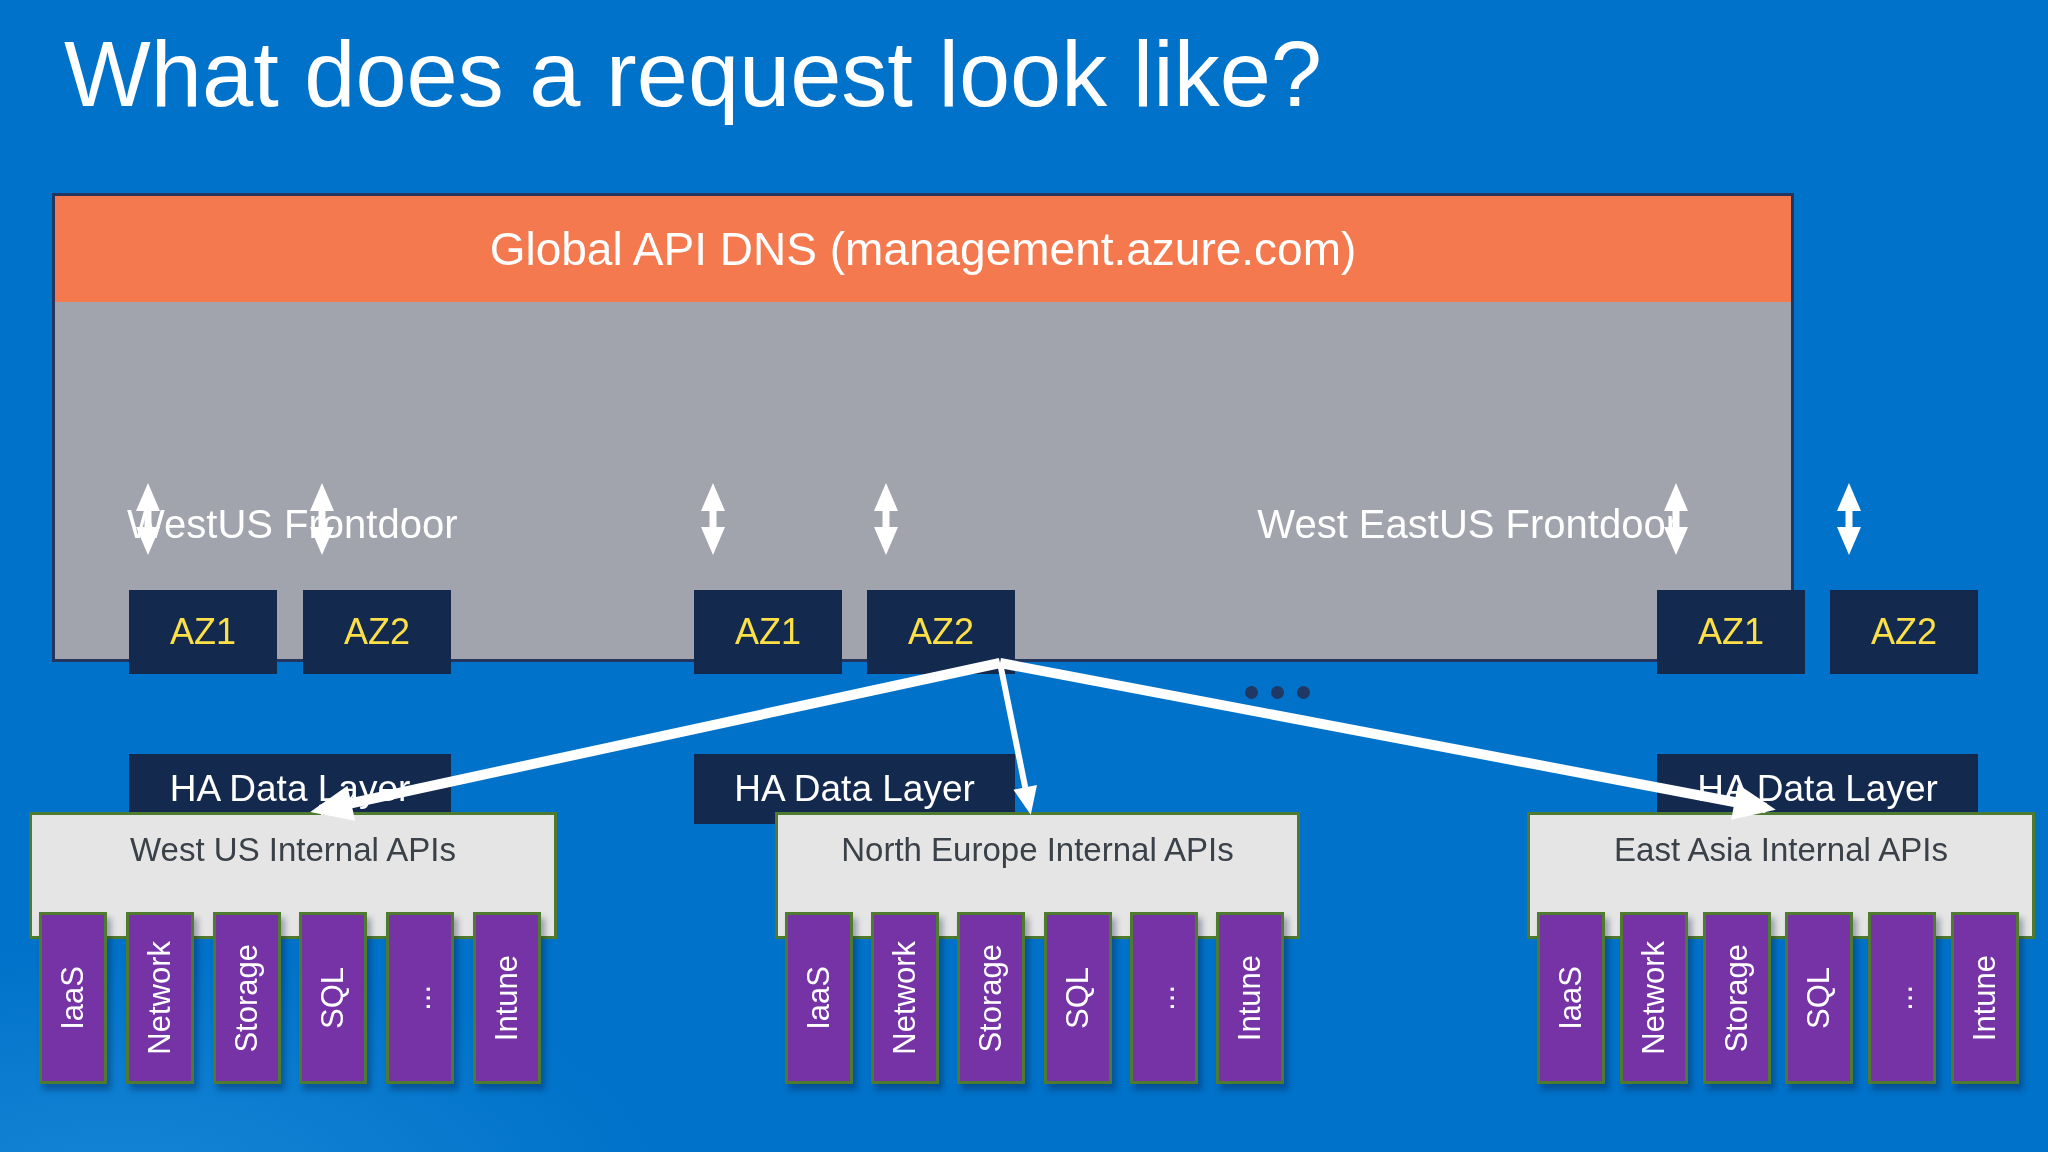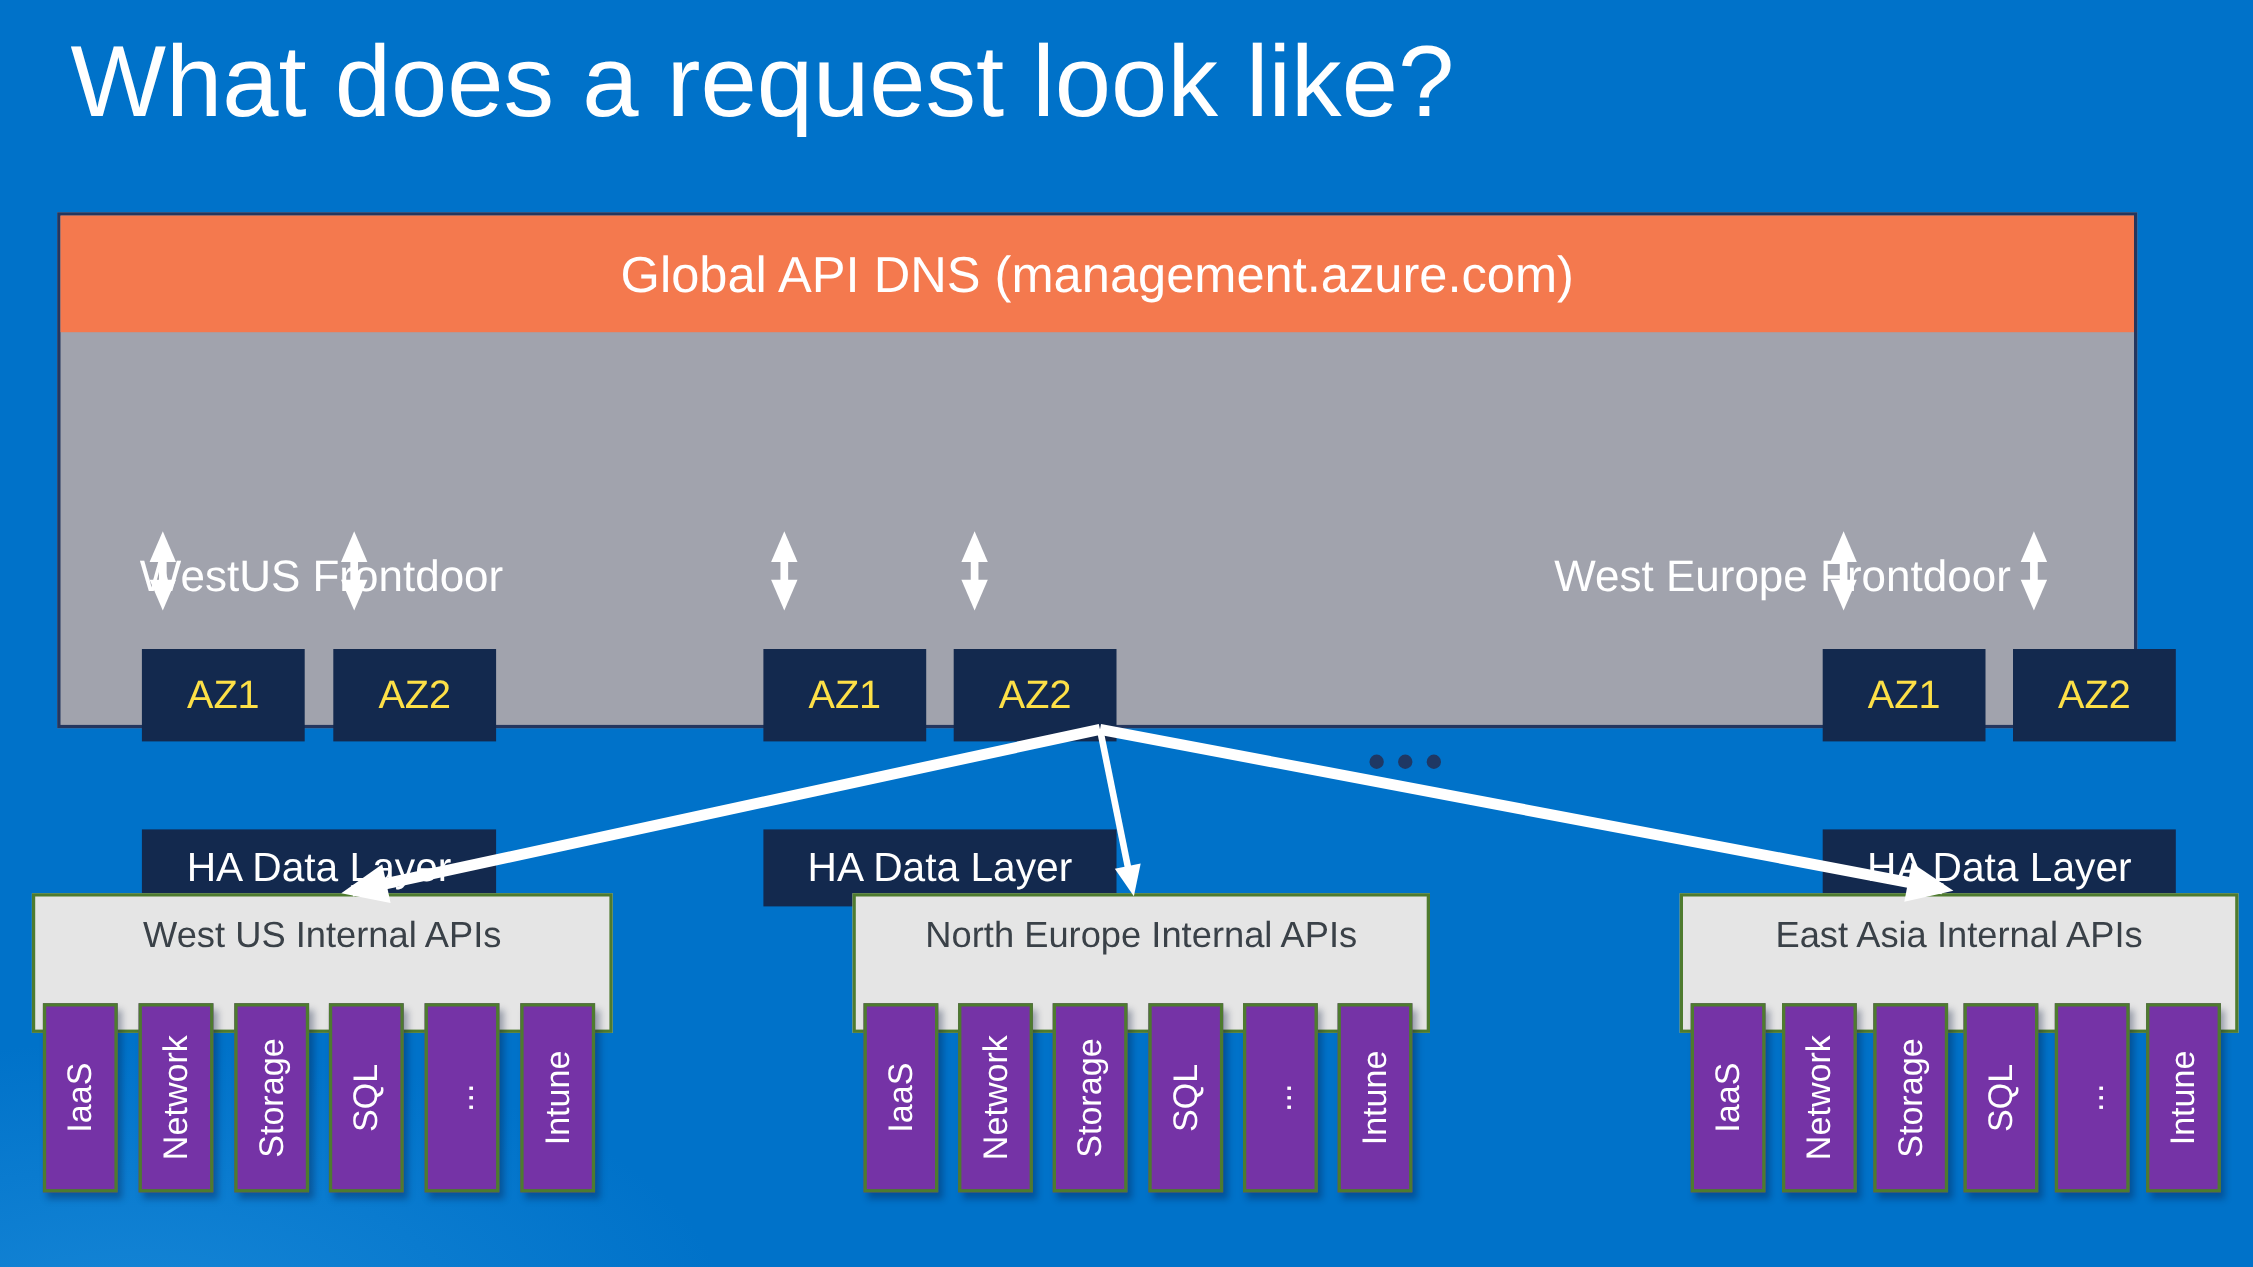--- a/index.html
+++ b/index.html
@@ -10,21 +10,21 @@
     background-image:radial-gradient(900px 420px at 6% 104%, rgba(40,150,225,.55) 0%, rgba(40,150,225,0) 60%);
   }
   
   .slide-title{
     position:absolute;left:64px;top:22px;margin:0;
     color:#ffffff;font-size:92px;font-weight:200;letter-spacing:0px;
     font-family:"Liberation Sans","DejaVu Sans",sans-serif;
   }
   
   .panel{
-    position:absolute;left:52px;top:193px;width:1891px;height:469px;
+    position:absolute;left:52px;top:193px;width:1742px;height:469px;
     box-sizing:border-box;border:3px solid #24365E;background:#A1A3AD;padding-left:44px;
   }
   .banner{
     position:absolute;left:0;top:0;right:0;height:106px;background:#F4794E;
     display:flex;align-items:center;justify-content:center;
   }
   .banner-label{color:#ffffff;font-size:46px;}
   .fd-label{position:absolute;top:306px;color:#ffffff;font-size:40px;white-space:nowrap;}
   #fd-label-west{left:72px;}
   #fd-label-east{left:568px;}
@@ -79,21 +79,21 @@
 <body>
 
 <h1 class="slide-title">What does a request look like?</h1>
 
 <div class="panel">
   <div class="banner">
     <span class="banner-label">Global API DNS (management.azure.com)</span>
   </div>
 
   <div class="fd-label" id="fd-label-west">WestUS Frontdoor</div>
-  <div class="fd-label" id="fd-label-weu">West Europe Frontdoor</div>
+  <div class="fd-label" id="fd-label-weu">West EastUS Frontdoor</div>
 
   <div class="az" id="az-w1">AZ1</div>
   <div class="az" id="az-w2">AZ2</div>
   <div class="az" id="az-e1">AZ1</div>
   <div class="az" id="az-e2">AZ2</div>
   <div class="az" id="az-we1">AZ1</div>
   <div class="az" id="az-we2">AZ2</div>
 
   <div class="ha" id="ha-w">HA Data Layer</div>
   <div class="ha" id="ha-e">HA Data Layer</div>

